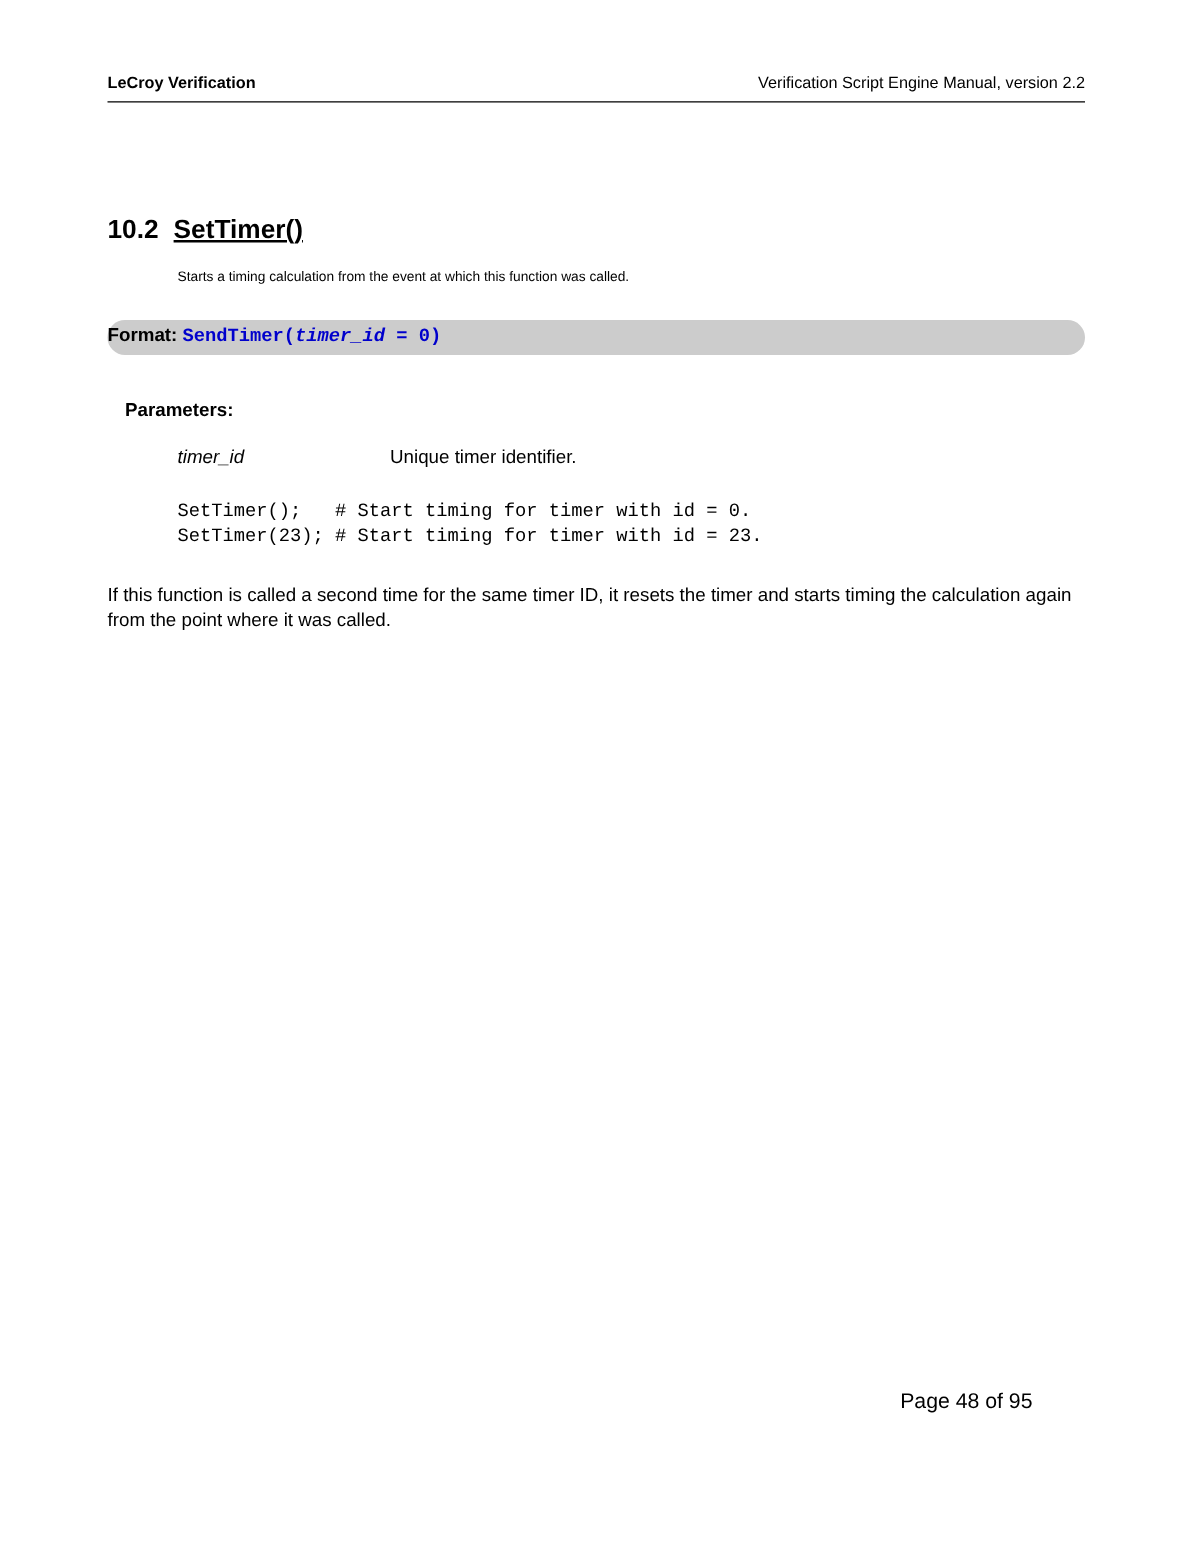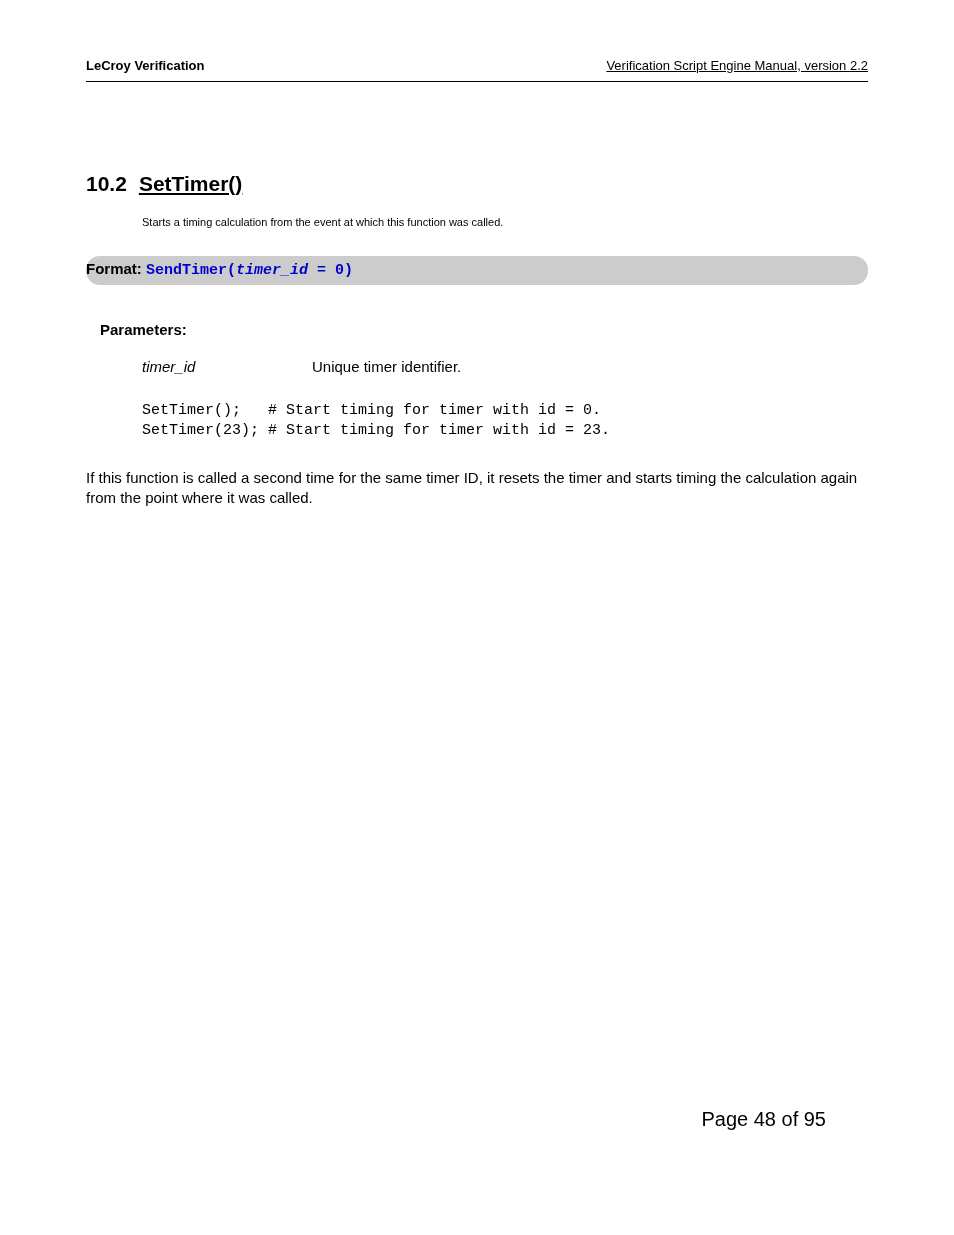--- a/index.html
+++ b/index.html
@@ -24,21 +24,20 @@
       display: flex;
       justify-content: space-between;
       font-size: 13px;
       margin-bottom: 8px;
     }
     .header-left {
       font-weight: bold;
     }
     .header-right {
       font-weight: normal;
-      text-decoration: underline;
     }
     .header-rule {
       border: none;
       border-top: 1.5px solid #000;
       margin-bottom: 90px;
     }
     .section-heading {
       font-size: 21px;
       font-weight: bold;
       margin-bottom: 20px;
@@ -98,21 +97,21 @@
       line-height: 1.3;
     }
     .remark-text {
       font-size: 15px;
       line-height: 1.35;
     }
     .footer {
       position: absolute;
       bottom: 104px;
       right: 128px;
-      font-size: 20px;
+      font-size: 17px;
       padding-left: 28px;
     }
   </style>
 </head>
 <body>
 
 <div class="page">
 
   <div class="header-row">
     <span class="header-left">LeCroy Verification</span>

